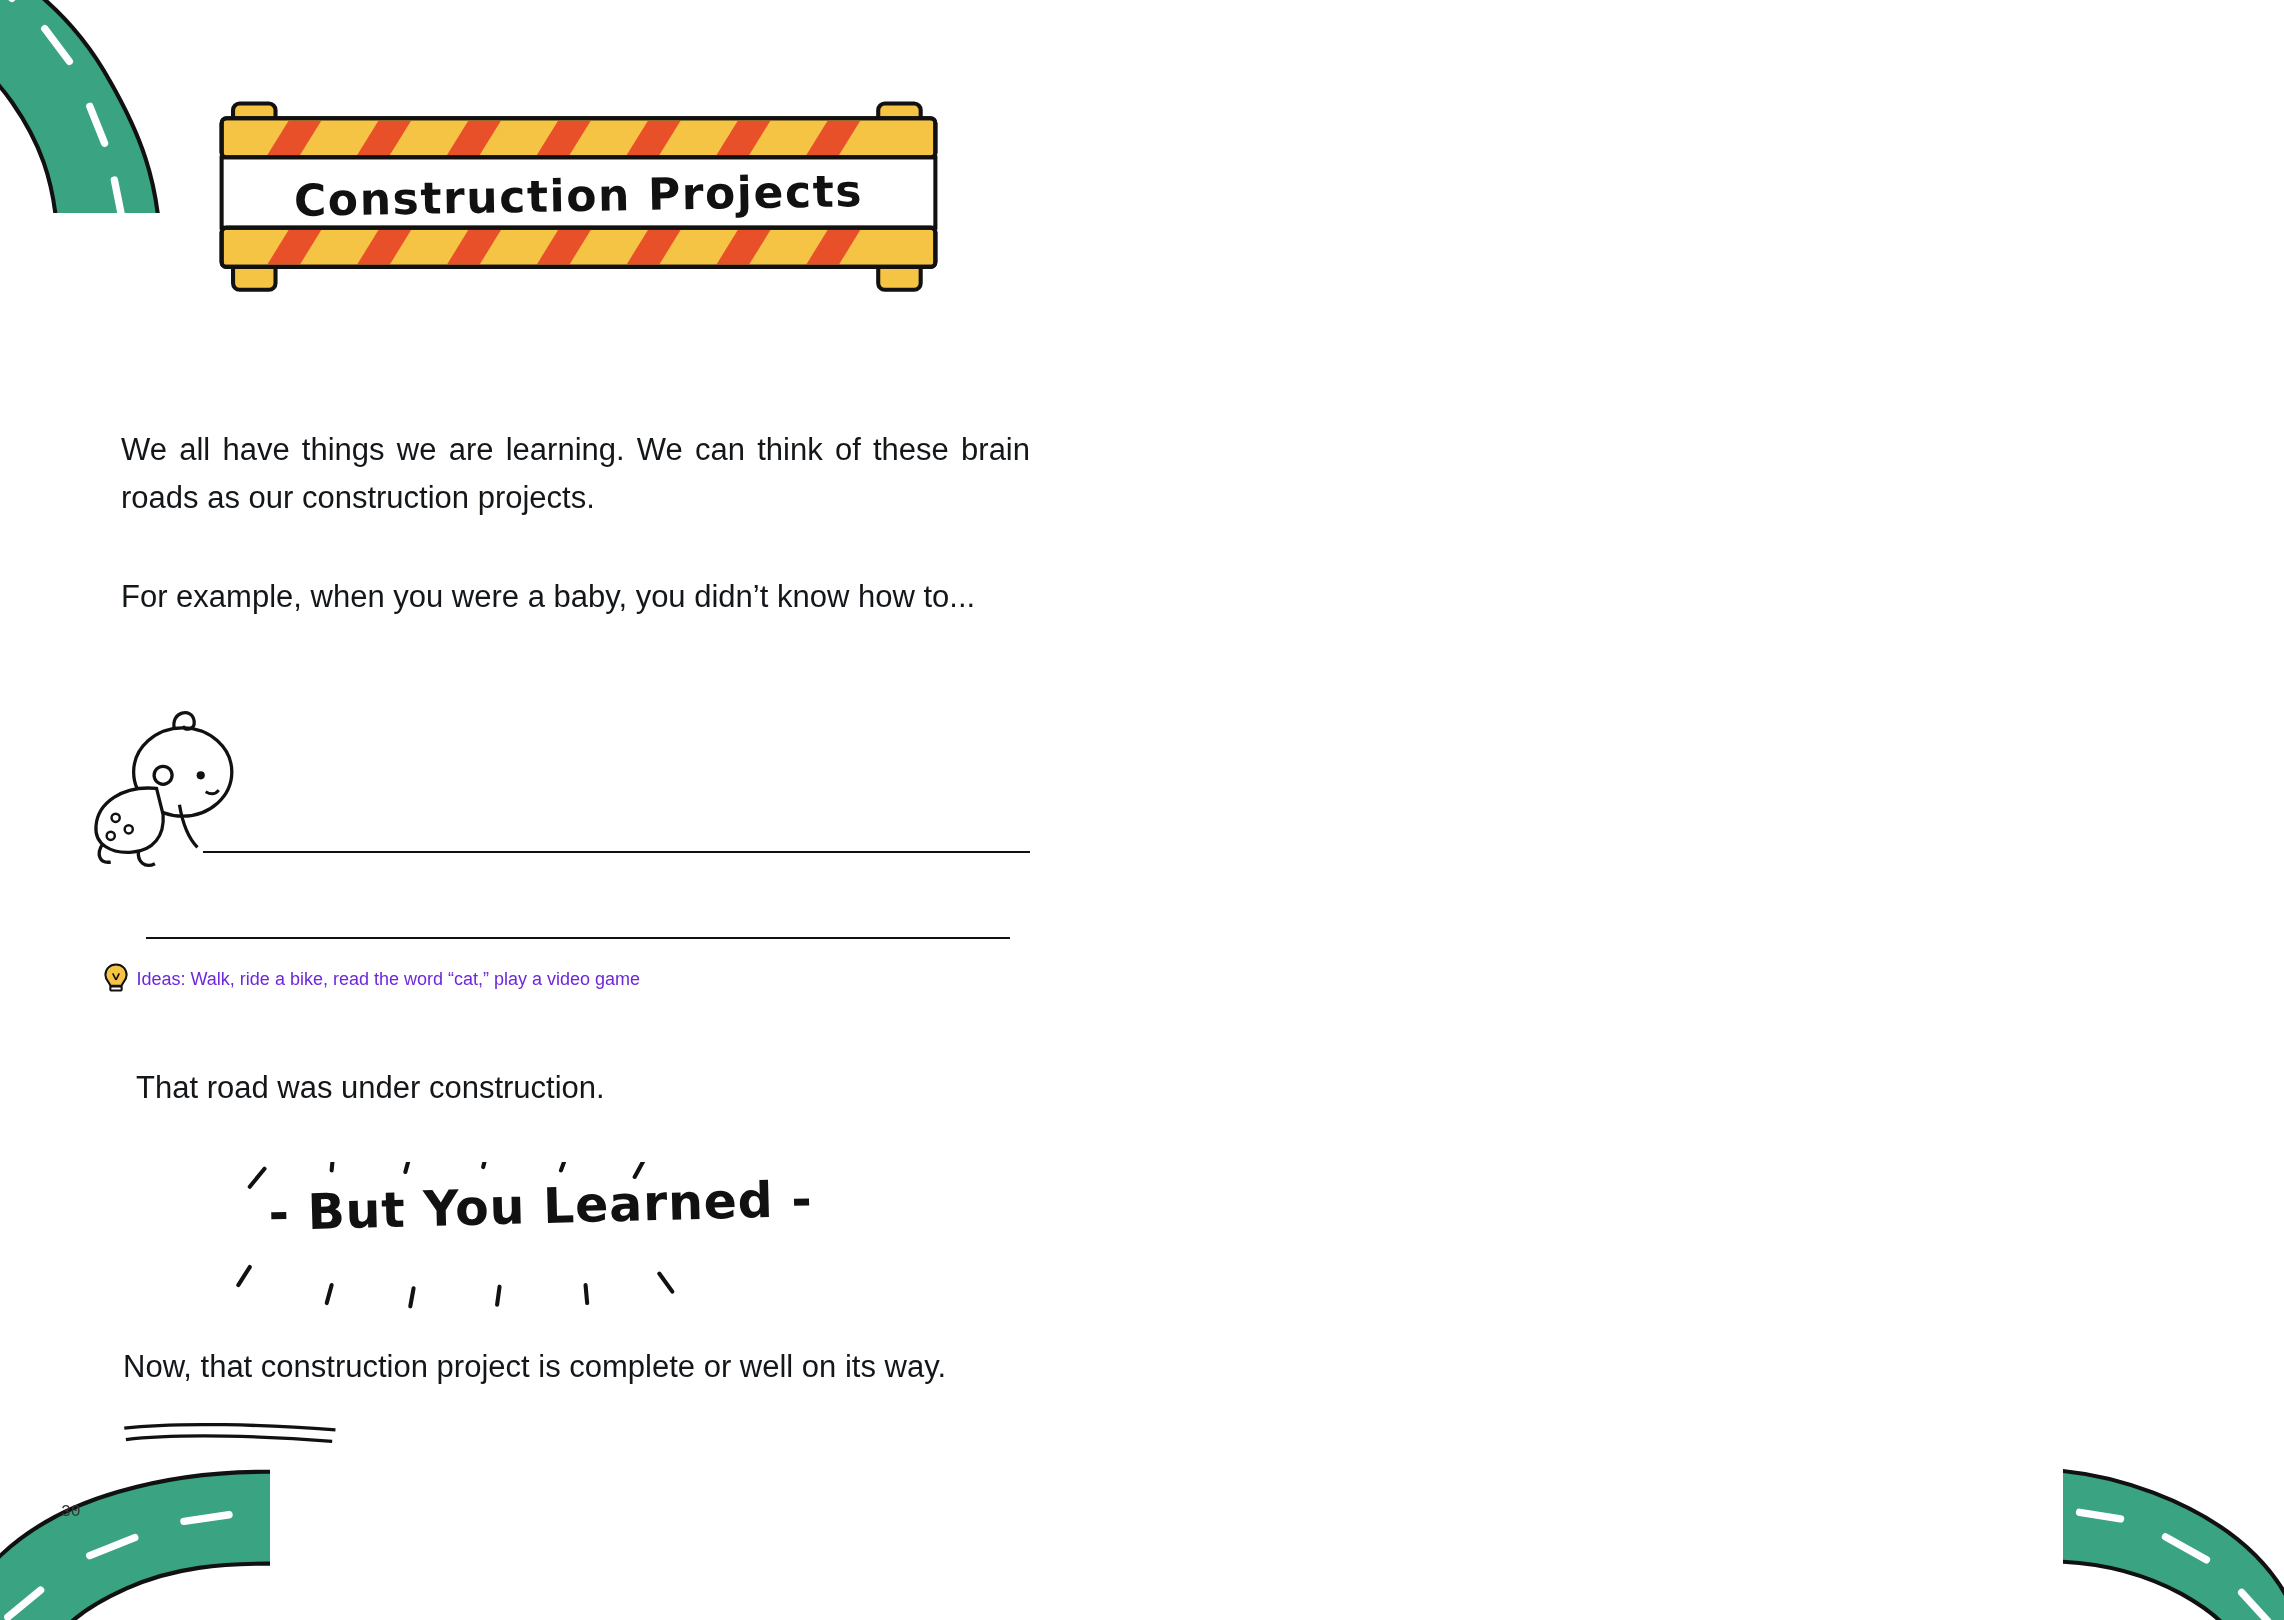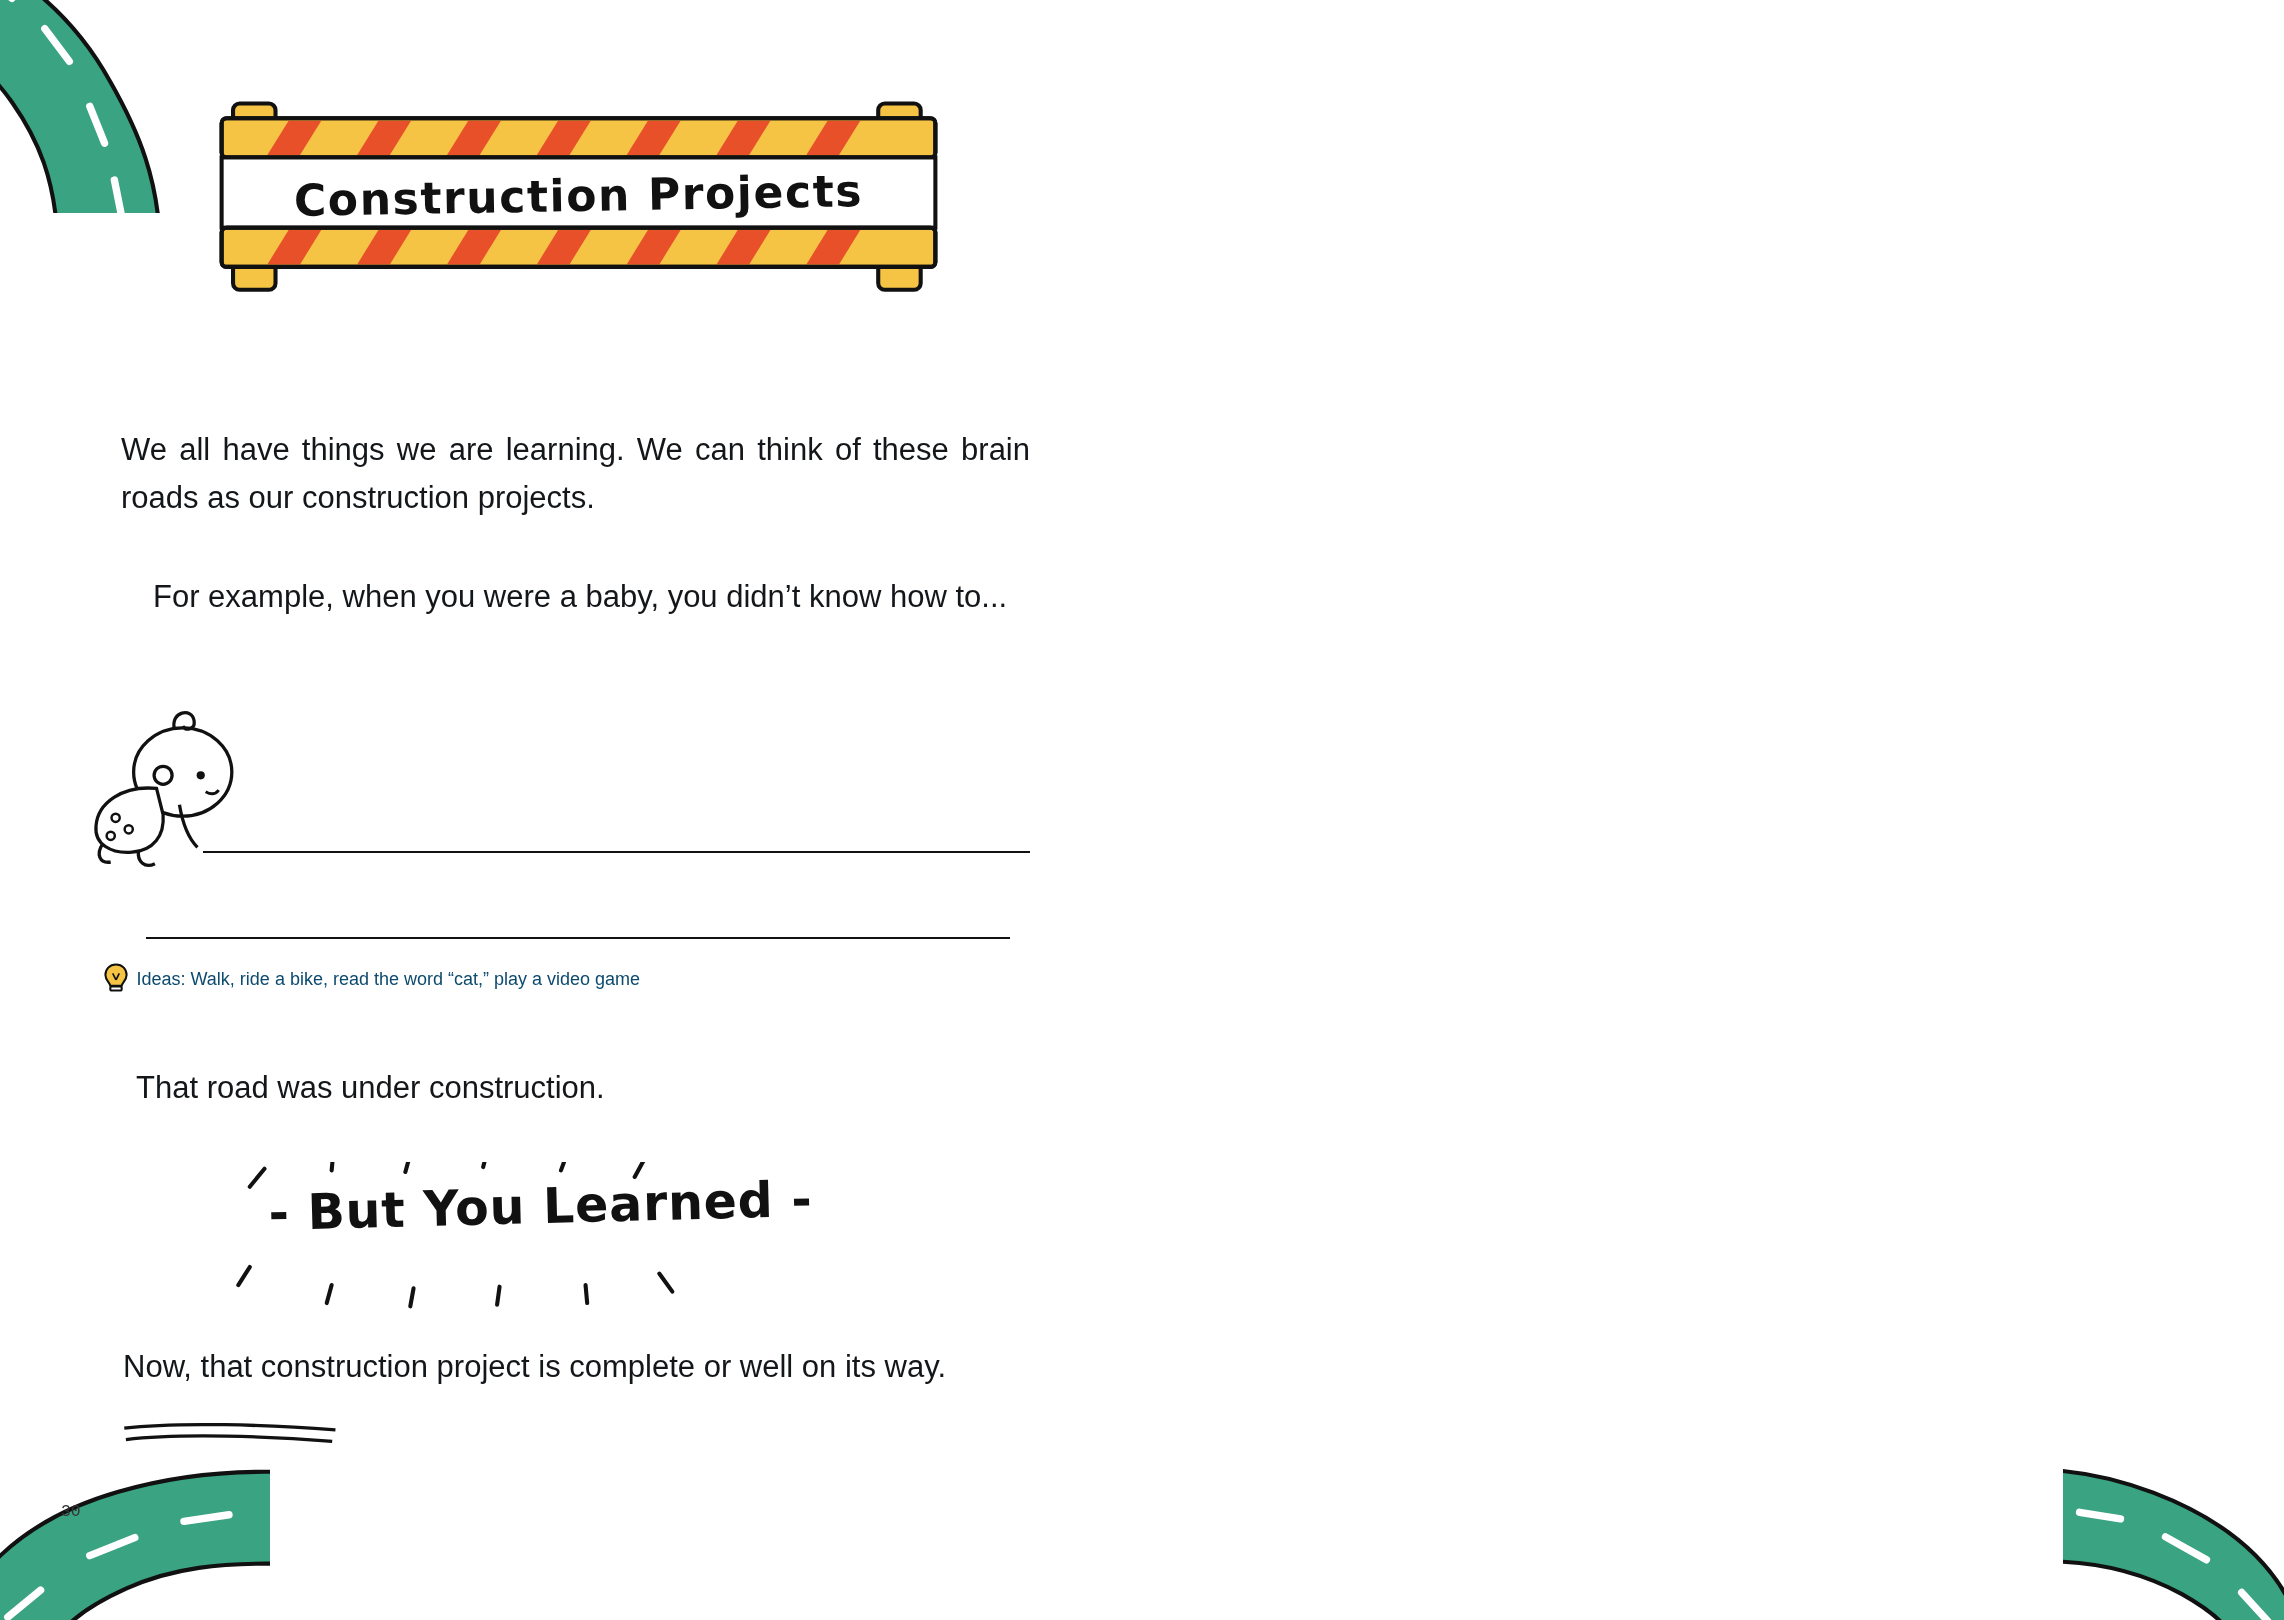--- a/index.html
+++ b/index.html
@@ -55,21 +55,21 @@
   }
 
   .body-text {
     position: absolute;
     font-size: 31px;
     line-height: 1.55;
     color: #14171a;
     font-family: "Liberation Sans", sans-serif;
   }
   .p1 { left: 121px; top: 426px; width: 909px; text-align: justify; }
-  .p2 { left: 121px; top: 573px; width: 909px; text-align: justify; margin-left: 32px; }
+  .p2 { left: 121px; top: 573px; width: 909px; text-align: justify; }
 
   .baby {
     position: absolute;
     left: 78px;
     top: 700px;
     width: 180px;
     height: 176px;
   }
 
   .write-line {
@@ -84,21 +84,21 @@
     position: absolute;
     left: 102px;
     top: 962px;
     width: 901px;
     display: flex;
     align-items: center;
     gap: 6.5px;
   }
   .ideas-text {
     font-size: 18px;
-    color: #0c4a6e;
+    color: #6d28d9;
     font-family: "Liberation Sans", sans-serif;
   }
 
   .p3 { left: 136px; top: 1064px; width: 901px; }
 
   .but-you-learned {
     position: absolute;
     left: 217px;
     top: 1162px;
     width: 647px;

